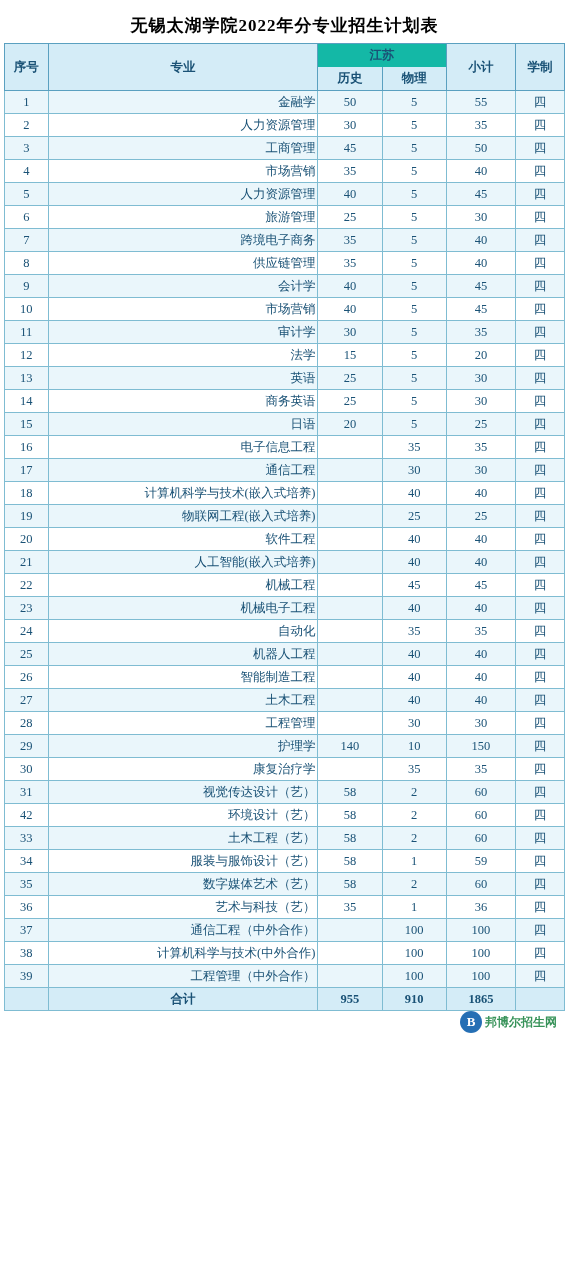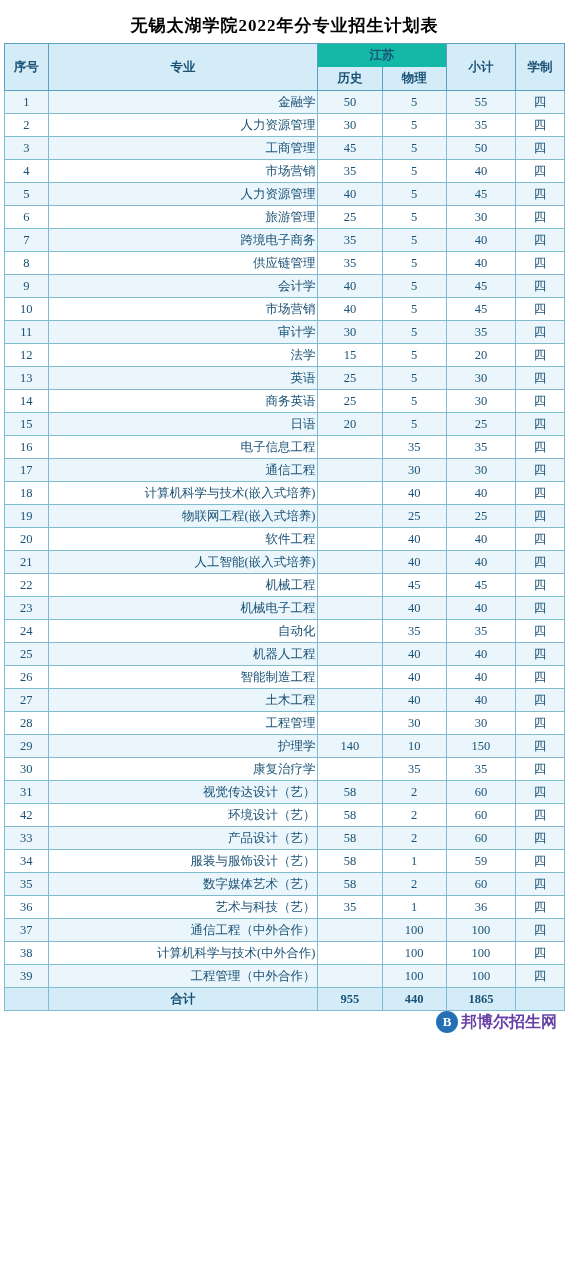--- a/index.html
+++ b/index.html
@@ -80,22 +80,22 @@
       border-radius: 50%;
       display: flex;
       align-items: center;
       justify-content: center;
       color: #fff;
       font-size: 13px;
       font-weight: bold;
       font-family: serif;
     }
     .watermark-text {
-      font-size: 16px;
-      color: #4c1d95;
+      font-size: 12px;
+      color: #15803d;
       font-weight: bold;
     }
   </style>
 </head>
 <body>
 
 <div class="page-wrapper">
   <div class="main-title">无锡太湖学院2022年分专业招生计划表</div>
   <table>
     <thead>
@@ -363,21 +363,21 @@
         <tr>
           <td>42</td>
           <td class="major-name">环境设计（艺）</td>
           <td>58</td>
           <td>2</td>
           <td>60</td>
           <td>四</td>
         </tr>
         <tr>
           <td>33</td>
-          <td class="major-name">产品设计（艺）</td>
+          <td class="major-name">土木工程（艺）</td>
           <td>58</td>
           <td>2</td>
           <td>60</td>
           <td>四</td>
         </tr>
         <tr>
           <td>34</td>
           <td class="major-name">服装与服饰设计（艺）</td>
           <td>58</td>
           <td>1</td>
@@ -421,21 +421,21 @@
           <td class="major-name">工程管理（中外合作）</td>
           <td></td>
           <td>100</td>
           <td>100</td>
           <td>四</td>
         </tr>
         <tr class="total-row">
           <td></td>
           <td>合计</td>
           <td>955</td>
-          <td>440</td>
+          <td>910</td>
           <td>1865</td>
           <td></td>
         </tr>
       </tbody>
   </table>
   <div style="position:relative; height:0;">
     <div class="watermark" style="position:absolute; bottom:-22px; right:8px; display:flex; align-items:center; gap:3px;">
       <div class="watermark-logo">
         <span>B</span>
       </div>

